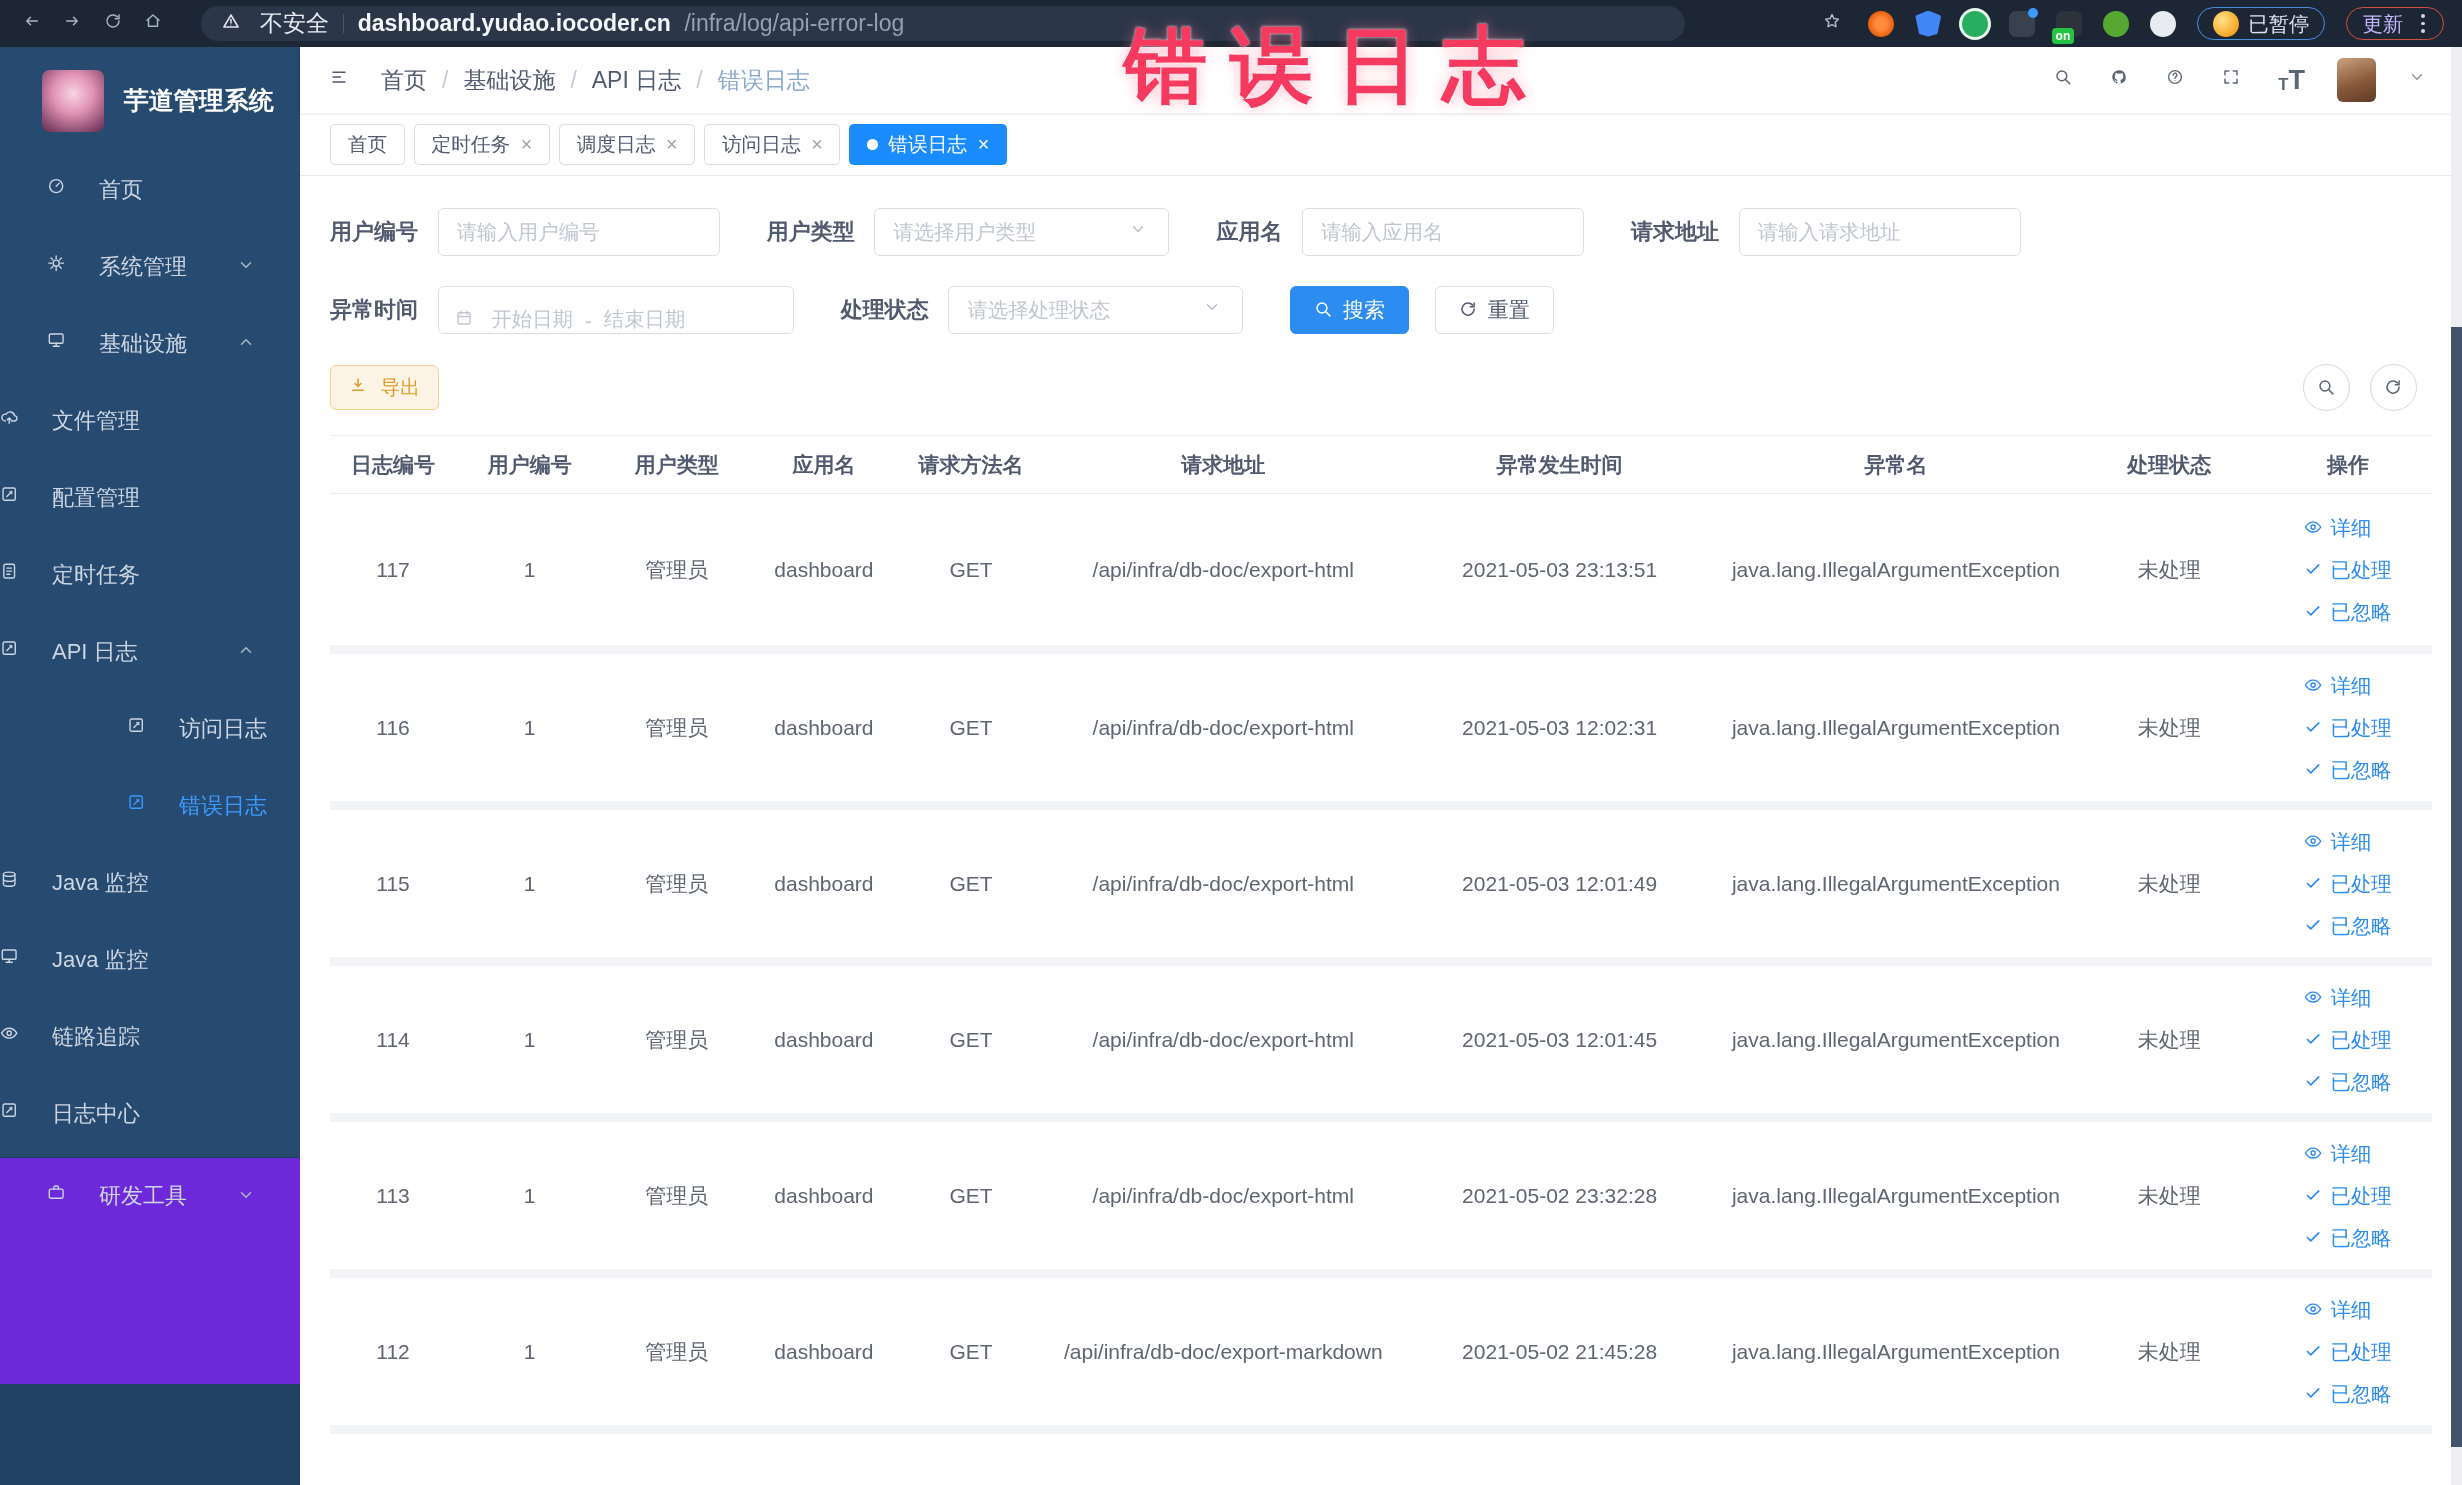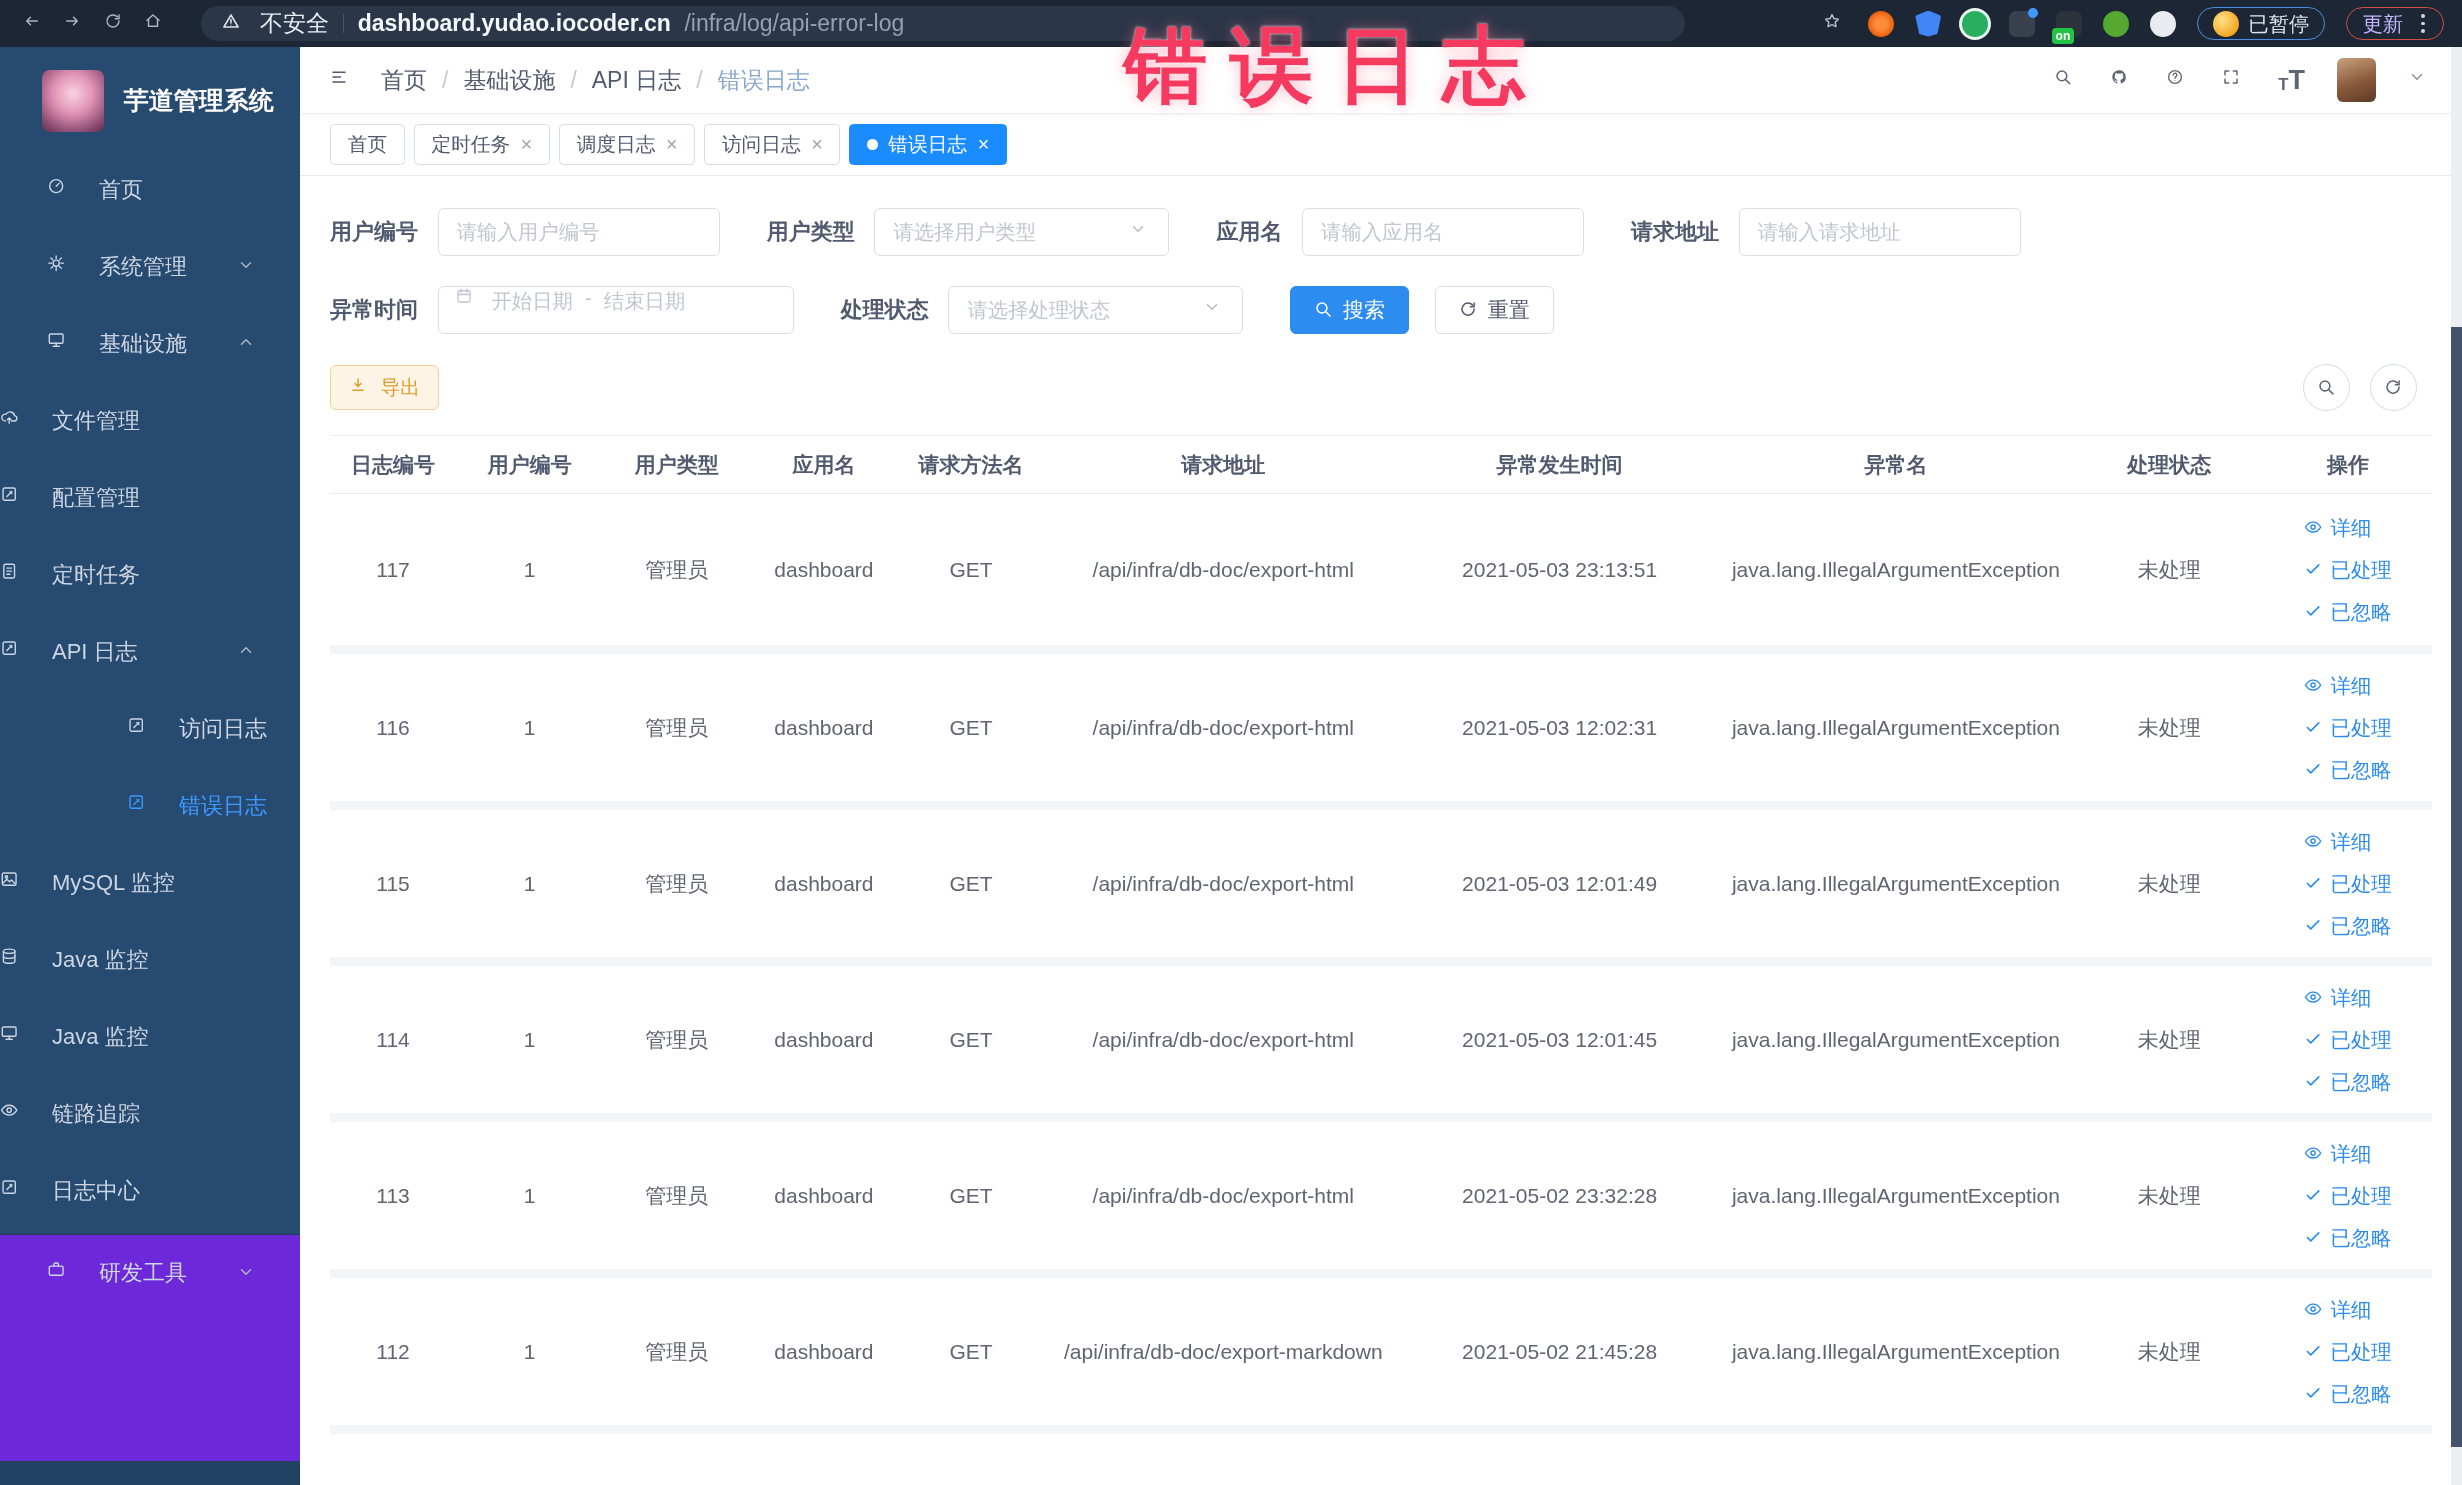--- a/index.html
+++ b/index.html
@@ -83,21 +83,21 @@
 
   
   .filter-row { display:flex; align-items:center; margin-bottom:30px; }
   .f-item { display:flex; align-items:center; margin-right:47px; }
   .f-label { font-size:22px; font-weight:700; color:#515a6e; margin-right:19.7px; white-space:nowrap; }
   .inp { width:282px; height:48px; border:0.8px solid #dcdee2; border-radius:6px; padding:0 18px; font-size:20.4px; color:#515a6e; background:#fff; outline:none; }
   .inp::placeholder { color:#c0c6cf; }
   .select { width:295px; height:48px; border:0.8px solid #dcdee2; border-radius:6px; display:flex; align-items:center; padding:0 15px 0 18px; background:#fff; cursor:pointer; }
   .select .ph { font-size:20.4px; color:#c0c6cf; flex:1; white-space:nowrap; }
   .chev2 { width:19.7px; height:19.7px; color:#b6bdc8; }
-  .daterange { width:356px; height:48px; display:flex; align-items:flex-start; gap:12px; padding:0 16.7px; border:0.8px solid #dcdee2; border-radius:6px; background:#fff; cursor:text; }
+  .daterange { width:356px; height:48px; display:flex; align-items:flex-end; gap:12px; padding:0 16.7px; border:0.8px solid #dcdee2; border-radius:6px; background:#fff; cursor:text; }
   .cal-ic { width:21px; height:21px; color:#c0c6cf; flex-shrink:0; }
   .dr-ph { font-size:20.4px; color:#c0c6cf; white-space:nowrap; }
   .dr-sep { font-size:20.4px; color:#c0c6cf; }
   .btn { height:48px; display:inline-flex; align-items:center; gap:9px; padding:0 23px; border-radius:6px; font-size:21px; cursor:pointer; white-space:nowrap; }
   .btn-primary { background:#2d8cf0; color:#fff; border:0.8px solid #2d8cf0; }
   .btn-default { background:#fff; color:#515a6e; border:0.8px solid #dcdee2; margin-left:26px; }
   .btn .b-ic { width:19.7px; height:19.7px; }
 
   
   .toolbar-row { display:flex; align-items:center; margin-bottom:24px; }
@@ -358,26 +358,20 @@
         <svg class="ic" viewBox="0 0 34 34" width="26" height="26">
             <use href="#i-edit"></use>
           </svg>
         <span class="s-label">访问日志</span>
       </div>
       <div class="s-item lvl3 active">
         <svg class="ic" viewBox="0 0 34 34" width="26" height="26">
             <use href="#i-edit"></use>
           </svg>
         <span class="s-label">错误日志</span>
-      </div>
-      <div class="s-item lvl2">
-        <svg class="ic" viewBox="0 0 34 34" width="26" height="26">
-            <use href="#i-image"></use>
-          </svg>
-        <span class="s-label">MySQL 监控</span>
       </div>
       <div class="s-item lvl2">
         <svg class="ic" viewBox="0 0 34 34" width="26" height="26">
             <use href="#i-db"></use>
           </svg>
         <span class="s-label">Java 监控</span>
       </div>
       <div class="s-item lvl2">
         <svg class="ic" viewBox="0 0 34 34" width="26" height="26">
             <use href="#i-monitor"></use>

